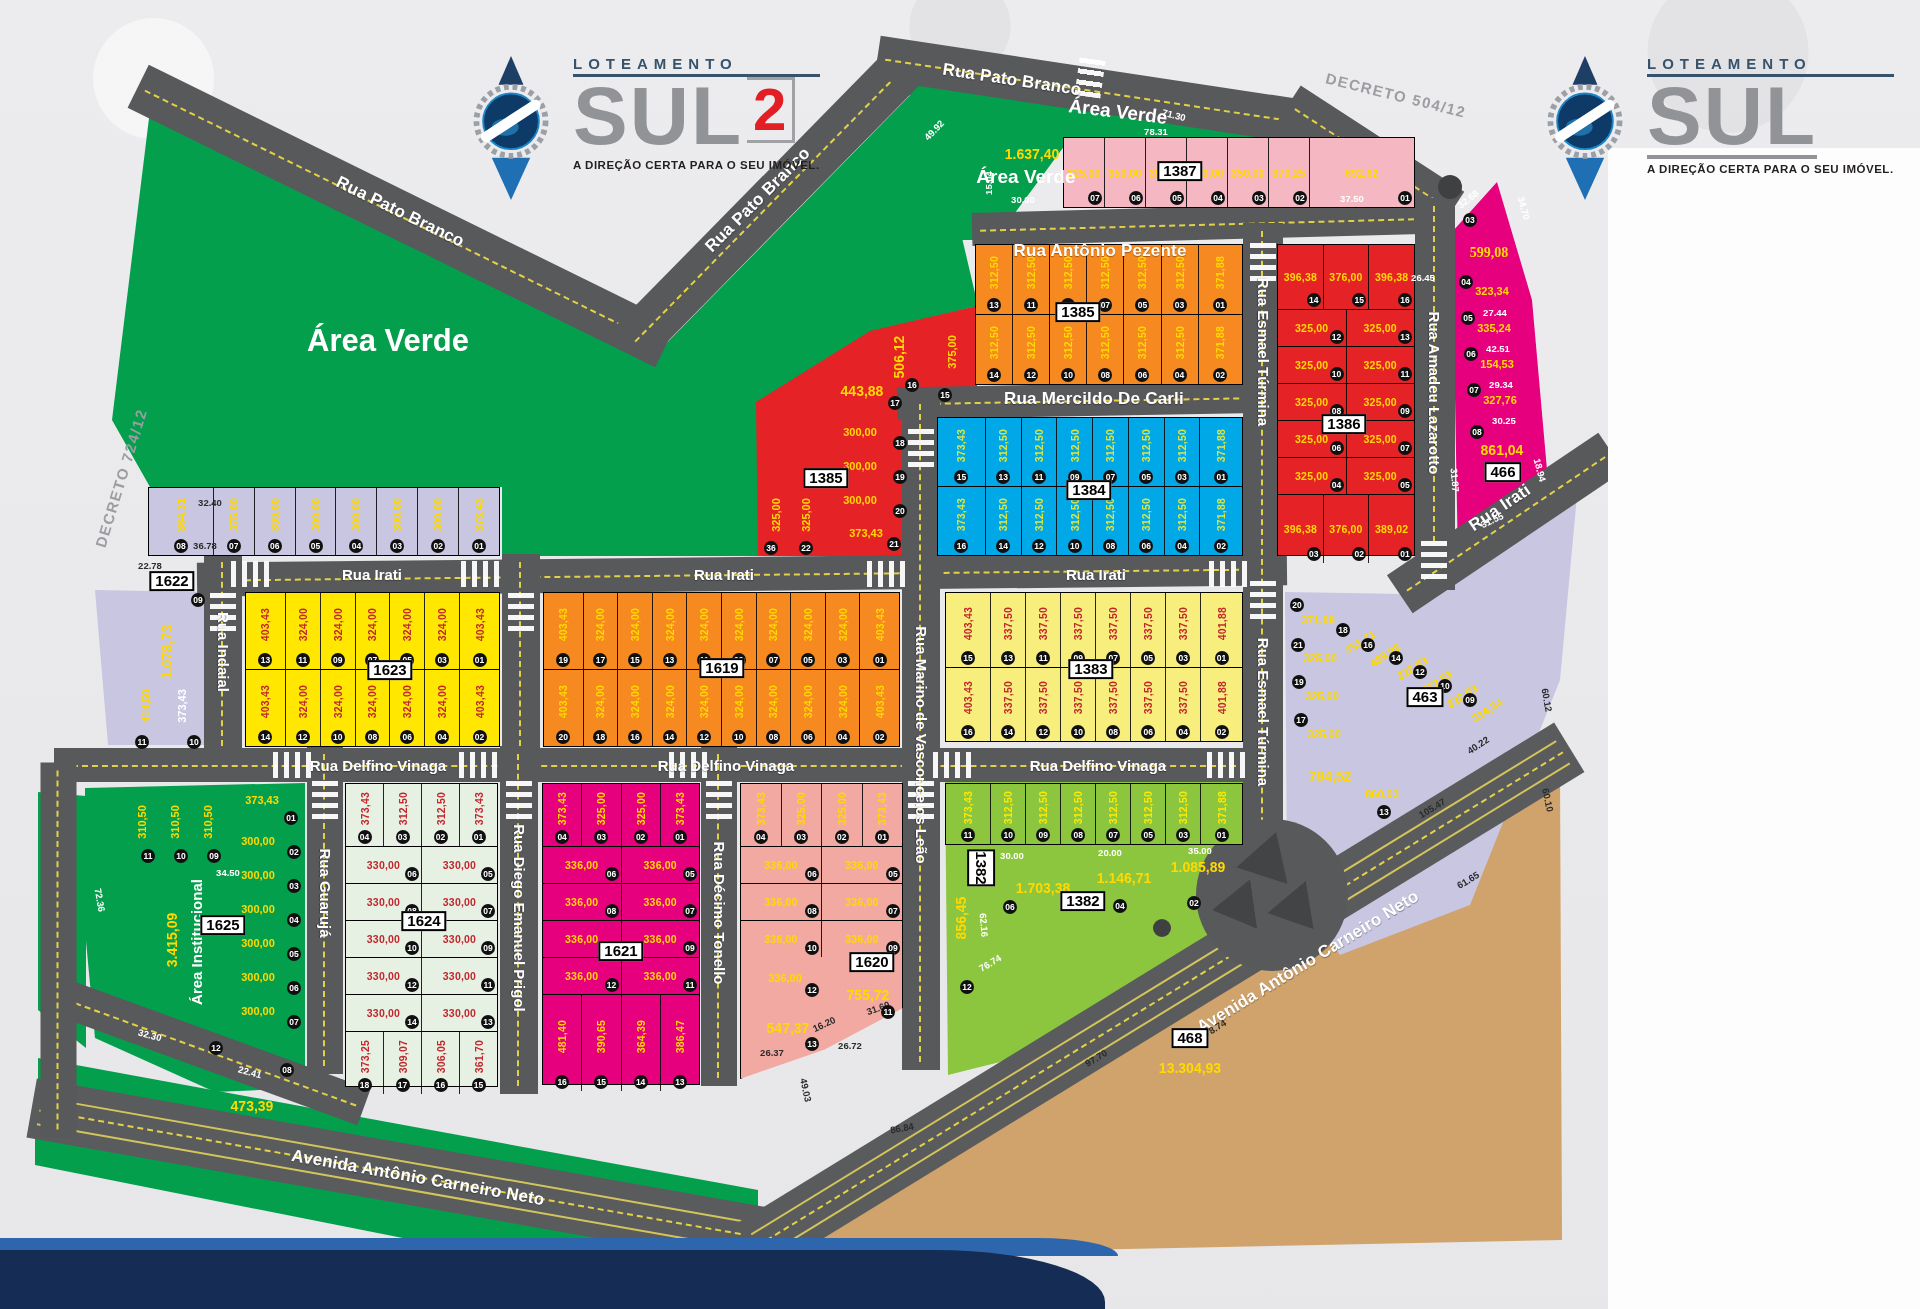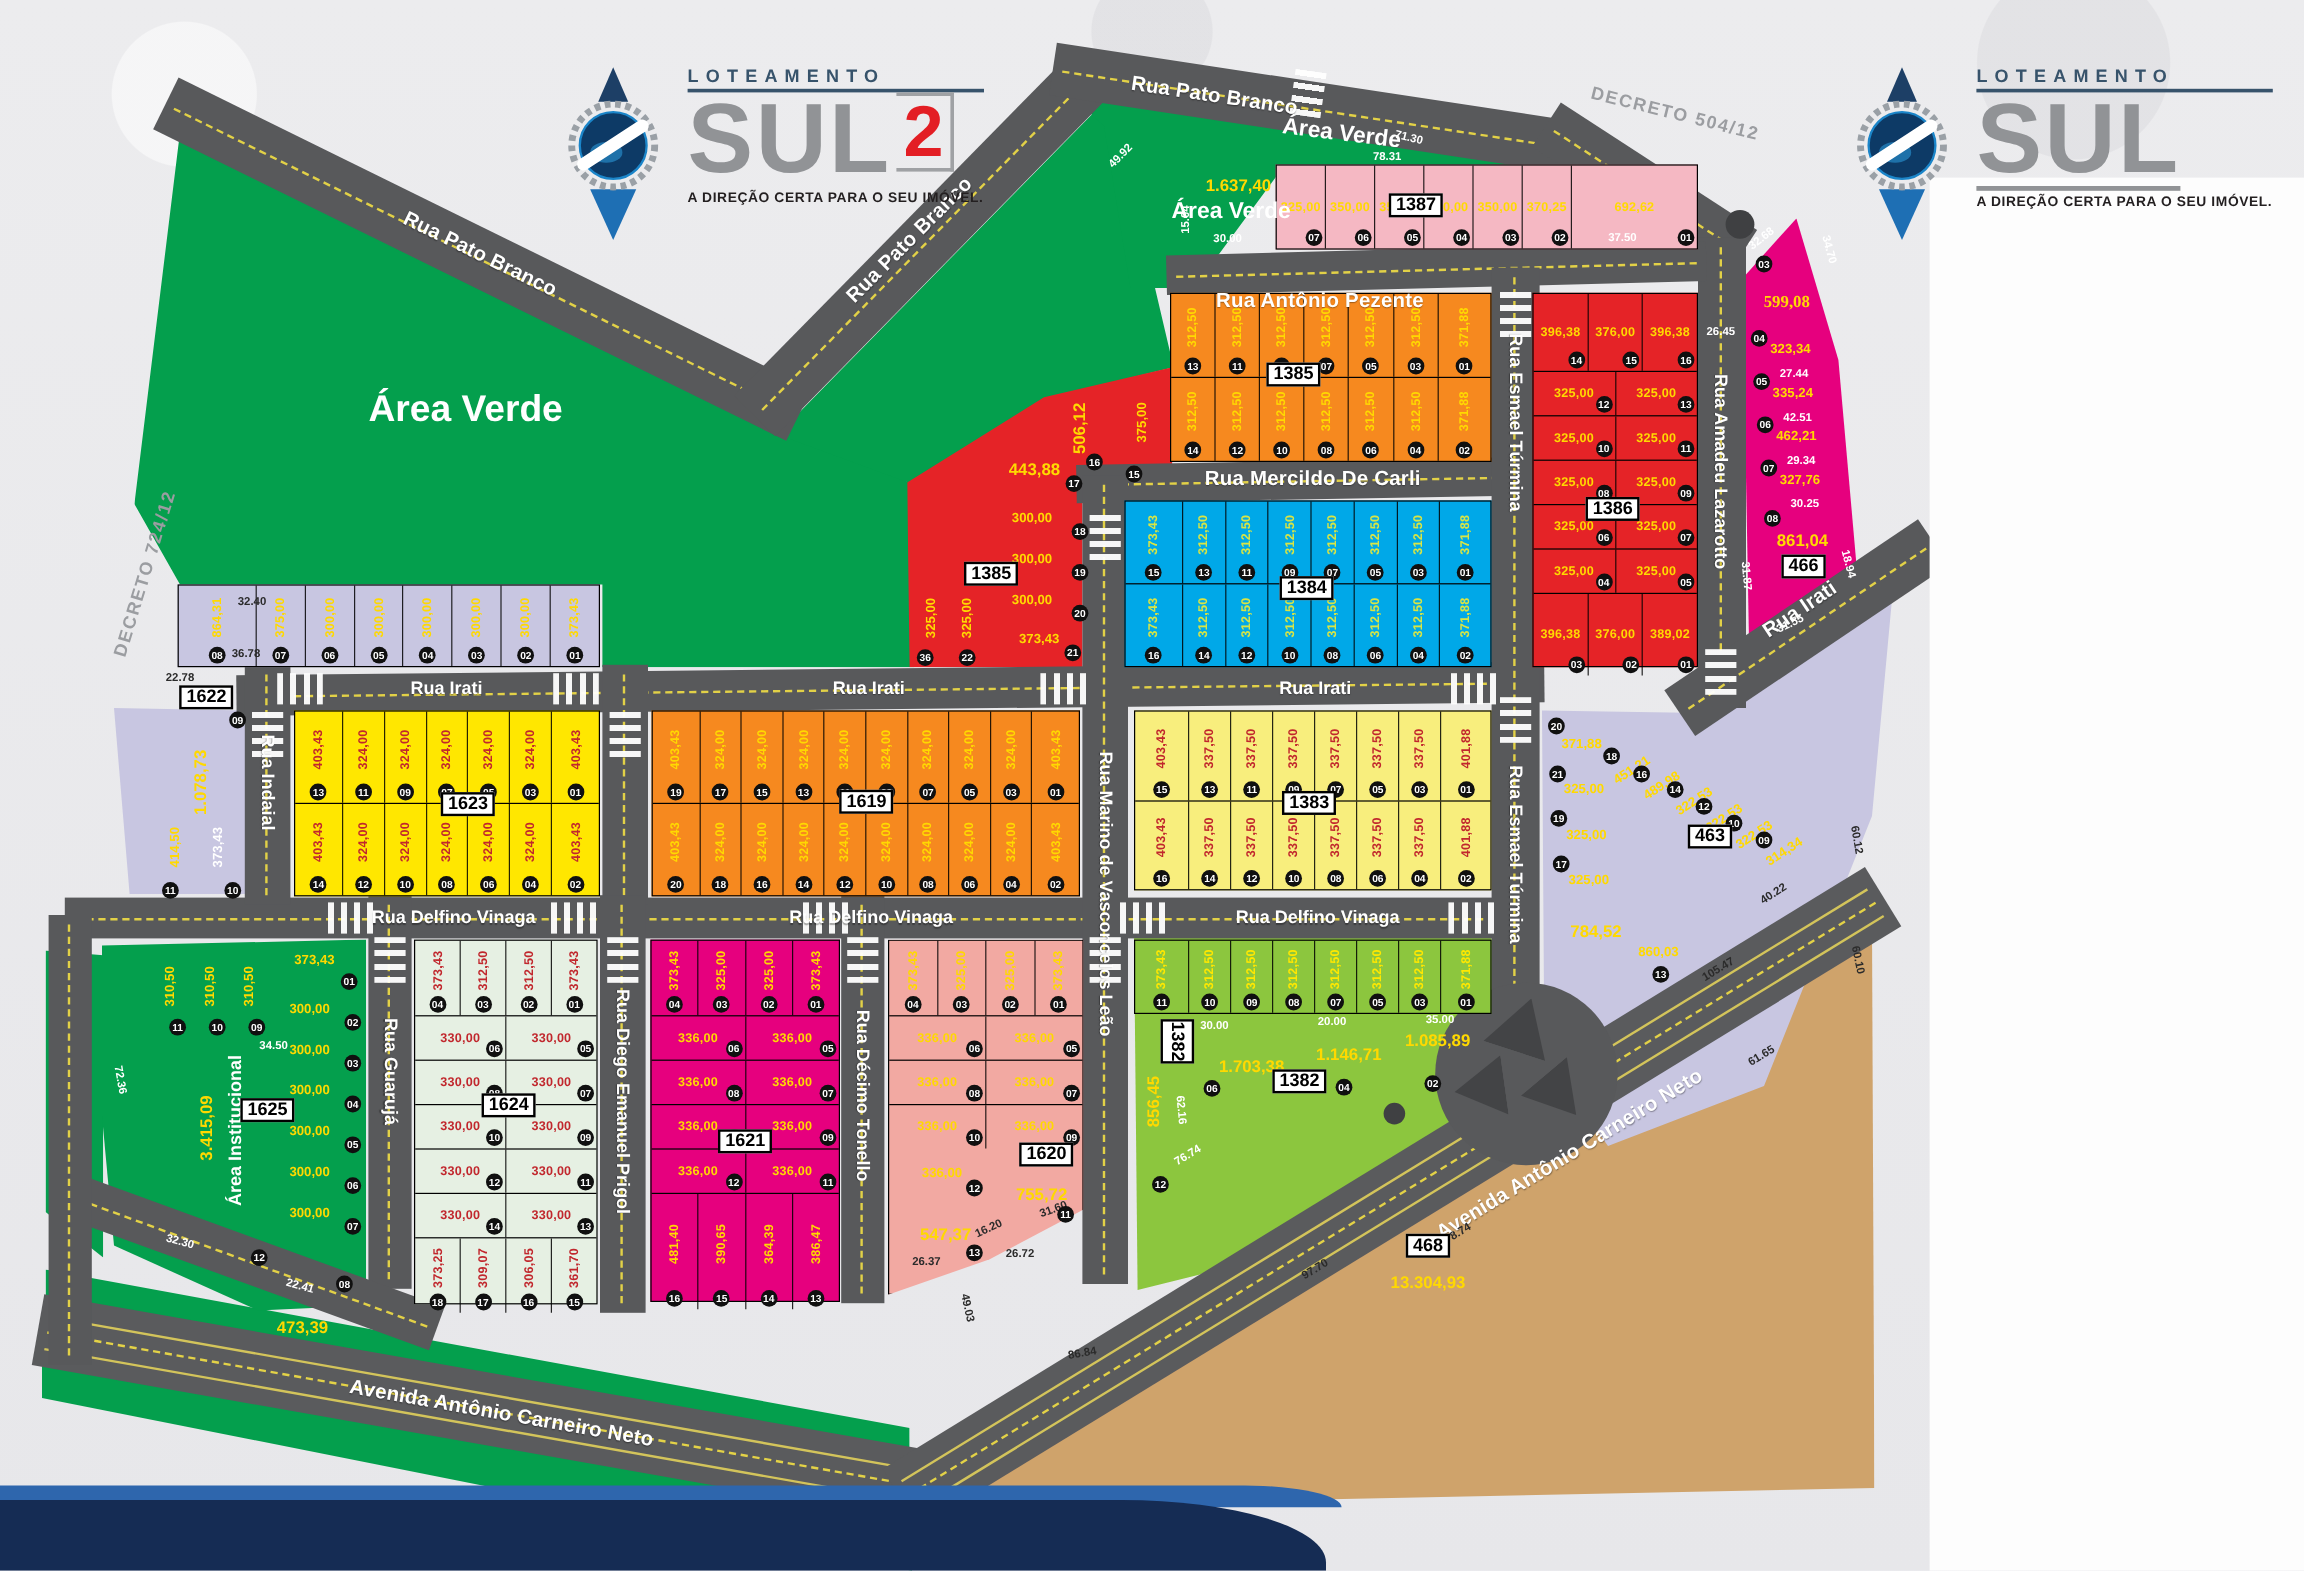--- a/index.html
+++ b/index.html
@@ -969,24 +969,24 @@
       <div class="lbl vyb" style="left: 862px; top: 391px;">443,88</div>
       <div class="lbl vy" style="left: 860px; top: 432px;">300,00</div>
       <div class="lbl vy" style="left: 860px; top: 466px;">300,00</div>
       <div class="lbl vy" style="left: 860px; top: 500px;">300,00</div>
       <div class="lbl vy" style="left: 866px; top: 533px;">373,43</div>
       <div class="lbl vy vu" style="left: 806px; top: 515px;">325,00</div>
       <div class="lbl vy vu" style="left: 776px; top: 515px;">325,00</div>
       <div class="lbl vyb" style="left: 1489px; top: 253px; font-family: Liberation Serif, serif;">599,08</div>
       <div class="lbl vy" style="left: 1492px; top: 291px;">323,34</div>
       <div class="lbl vy" style="left: 1494px; top: 328px;">335,24</div>
-      <div class="lbl vy" style="left: 1497px; top: 364px;">462,21</div>
+      <div class="lbl vy" style="left: 1497px; top: 364px;">154,53</div>
       <div class="lbl vy" style="left: 1500px; top: 400px;">327,76</div>
       <div class="lbl vyb" style="left: 1502px; top: 450px;">861,04</div>
-      <div class="lbl dim" style="left: 1423px; top: 277px; margin-left: 11px;">26.45</div>
+      <div class="lbl dim" style="left: 1423px; top: 277px;">26.45</div>
       <div class="lbl dim" style="left: 1495px; top: 312px;">27.44</div>
       <div class="lbl dim" style="left: 1498px; top: 348px;">42.51</div>
       <div class="lbl dim" style="left: 1501px; top: 384px;">29.34</div>
       <div class="lbl dim" style="left: 1504px; top: 420px;">30.25</div>
       <div class="lbl dim" style="left: 1468px; top: 199px; --a: -38deg;">32.68</div>
       <div class="lbl dim" style="left: 1524px; top: 208px; --a: 75deg;">34.70</div>
       <div class="lbl dim" style="left: 1455px; top: 480px; --a: 85deg;">31.87</div>
       <div class="lbl dim" style="left: 1492px; top: 520px; --a: -25deg;">31.55</div>
       <div class="lbl dim" style="left: 1540px; top: 470px; --a: 75deg;">18.94</div>
       <div class="lbl vy" style="left: 1318px; top: 620px;">371,88</div>

